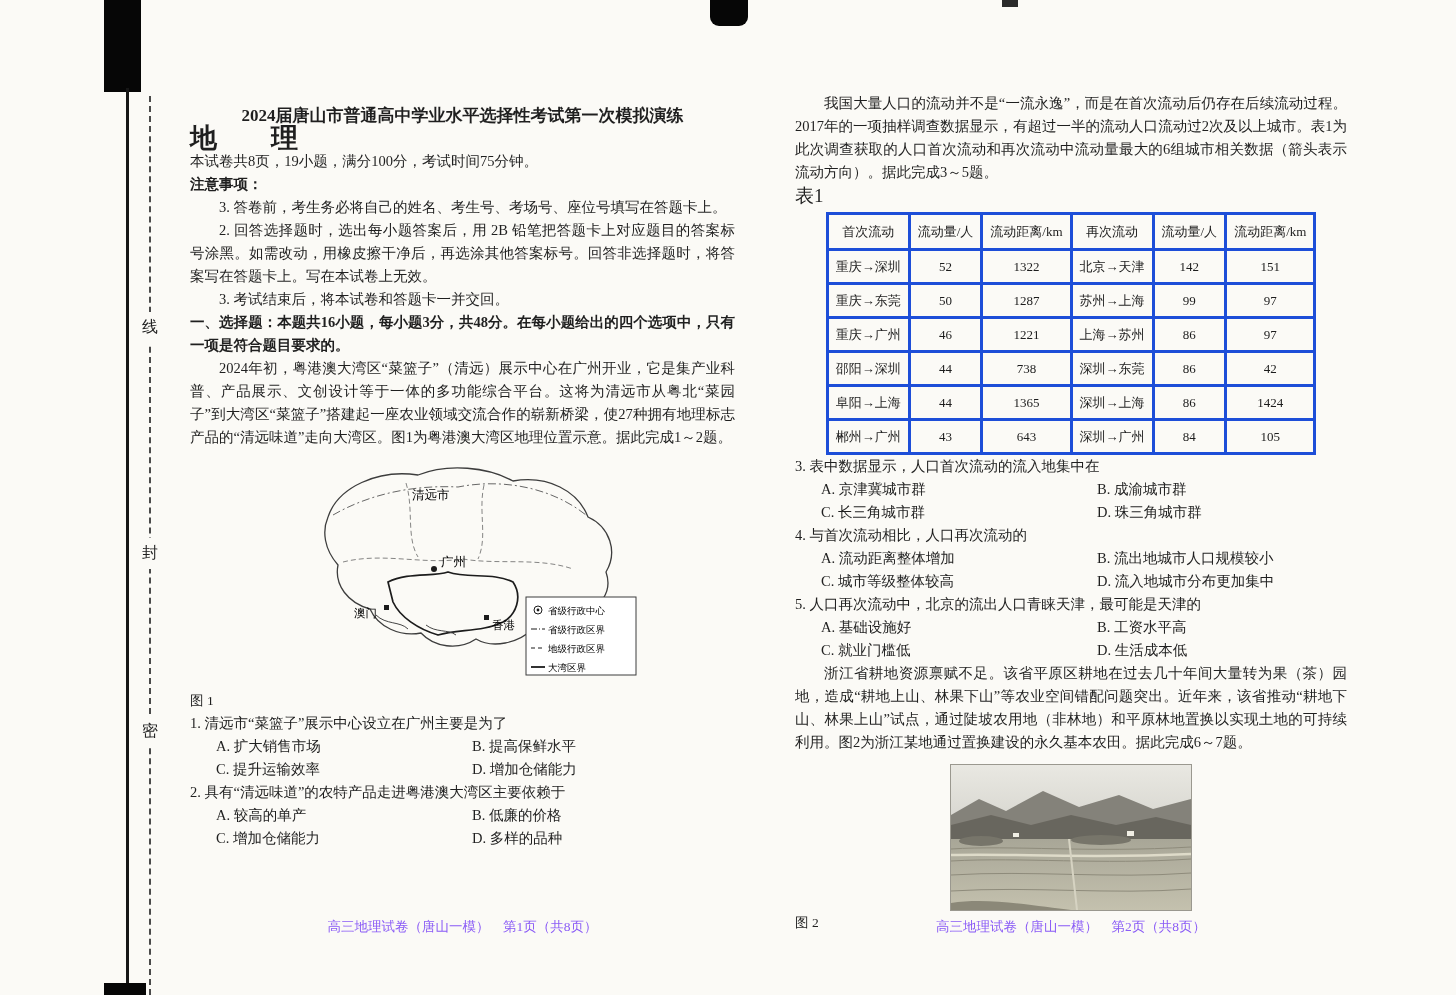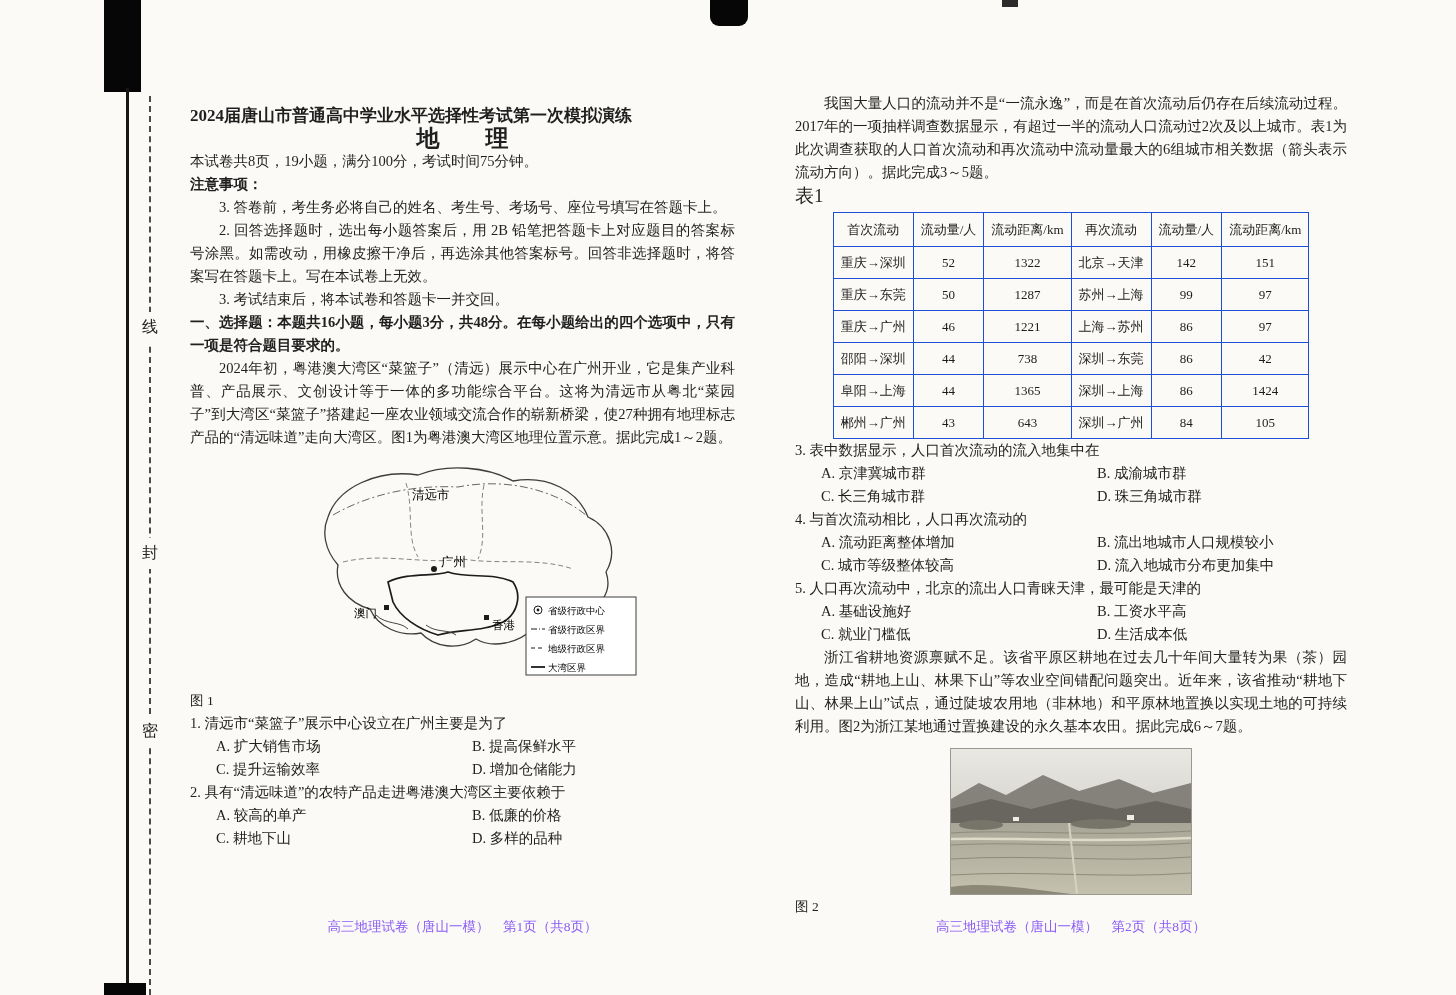--- a/index.html
+++ b/index.html
@@ -20,38 +20,38 @@
   .seal-line { position:absolute; left:149px; top:96px; height:899px; border-left:2px dashed #4a4a4a; }
   .seal-char { position:absolute; left:140px; width:20px; text-align:center;
                font-size:16px; color:#222; background:#fbfaf6; padding:5px 0; }
   
   .page { position:absolute; font-size:14.5px; line-height:23px; text-align:justify; }
   .page1 { left:190px; top:104px; width:545px; }
   .page2 { left:795px; top:92px;  width:552px; }
   .page p { margin:0; }
   .indent { text-indent:2em; }
   .bold { font-weight:bold; }
-  .title   { font-size:17px; font-weight:bold; text-indent:0; }
-  .subject { text-align:center; font-size:23px; font-weight:bold; margin:8px 0 12px; text-indent:0; }
+  .title   { text-align:center; font-size:17px; font-weight:bold; text-indent:0; }
+  .subject { text-align:left; font-size:27px; font-weight:bold; margin:8px 0 12px; text-indent:0; }
   .meta { margin-bottom:3px; }
   .section { margin-top:15px; }
   .passage { margin-top:12px; }
   .figure-wrap { width:350px; margin:8px auto 0; }
   .figure2-wrap { width:240px; margin:10px auto 0; border:1px solid #9a988f; line-height:0; }
   .caption { font-size:13.5px; margin-top:3px; text-indent:0; }
   .stem { margin-top:8px; }
   .opt-row { display:flex; padding-left:26px; }
   .opt { white-space:nowrap; }
   .page1 .opt-row .opt:first-child { width:256px; }
   .page2 .opt-row .opt:first-child { width:276px; }
   
   .table-label { margin-top:10px; font-size:19px; text-indent:0; }
   .table-wrap { margin-top:5px; display:flex; justify-content:center; }
   table { border-collapse:collapse; font-size:13px; color:#1c1c1c; }
-  th,td { border:1px solid #1d4ed8; padding:4px 7px; text-align:center; font-weight:normal; }
+  th,td { border:3px solid #1d4ed8; padding:4px 7px; text-align:center; font-weight:normal; }
   th { padding:5px 7px; }
   
   .footer { position:absolute; top:918px; text-align:center; font-size:13.5px; color:#8b5cf6; }
   .footer1 { left:190px; width:545px; }
   .footer2 { left:795px; width:552px; }
 </style>
 </head>
 <body>
 
 <div class="sheet">
@@ -128,21 +128,21 @@
       <span class="opt">C. 提升运输效率</span>
       <span class="opt">D. 增加仓储能力</span>
     </div>
 
     <p class="stem">2. 具有“清远味道”的农特产品走进粤港澳大湾区主要依赖于</p>
     <div class="opt-row">
       <span class="opt">A. 较高的单产</span>
       <span class="opt">B. 低廉的价格</span>
     </div>
     <div class="opt-row">
-      <span class="opt">C. 耕地下山</span>
+      <span class="opt">C. 增加仓储能力</span>
       <span class="opt">D. 多样的品种</span>
     </div>
   </div>
   <div class="footer footer1">高三地理试卷（唐山一模）　第1页（共8页）</div>
 
   <div class="page page2">
     <p class="indent">我国大量人口的流动并不是“一流永逸”，而是在首次流动后仍存在后续流动过程。2017年的一项抽样调查数据显示，有超过一半的流动人口流动过2次及以上城市。表1为此次调查获取的人口首次流动和再次流动中流动量最大的6组城市相关数据（箭头表示流动方向）。据此完成3～5题。</p>
     <p class="table-label">表1</p>
 
     <div class="table-wrap">

